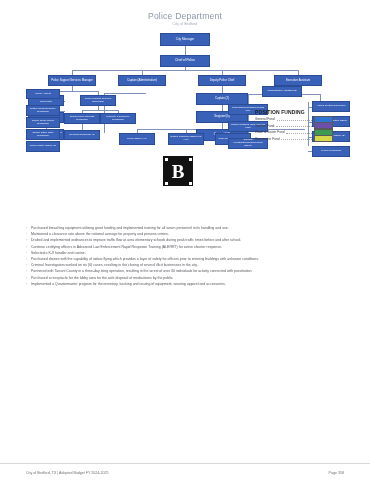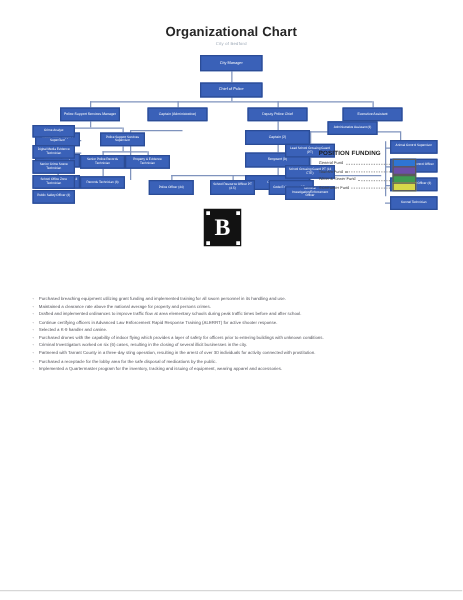--- a/index.html
+++ b/index.html
@@ -84,21 +84,21 @@
     display:flex;align-items:center;justify-content:space-between;
     padding:0 26px;box-sizing:border-box;
   }
   .footer span{font-size:3.6px;color:#6f6f75;}
 </style>
 </head>
 <body>
 
 <div class="page">
 
-  <div class="doc-title">Organizational Chart</div>
+  <div class="dept-title">Police Department</div>
   <div class="dept-sub">City of Bedford</div>
 
   <div class="chart">
 
     <div class="ln lnv" style="left:185px;top:17px;height:9px;"></div>
     <div class="ln lnv" style="left:185px;top:35px;height:6px;"></div>
     <div class="ln lnh" style="left:72px;top:41px;width:226px;"></div>
     <div class="ln lnv" style="left:72px;top:41px;height:5px;"></div>
     <div class="ln lnv" style="left:142px;top:41px;height:5px;"></div>
     <div class="ln lnv" style="left:222px;top:41px;height:5px;"></div>

